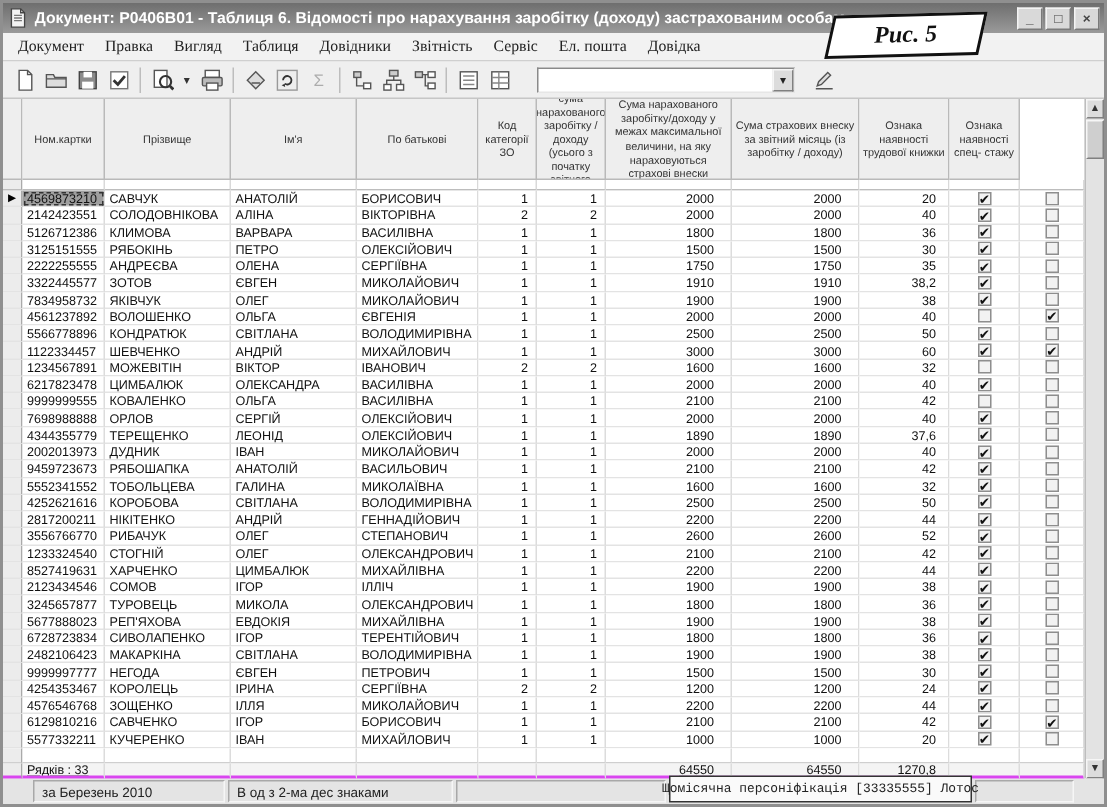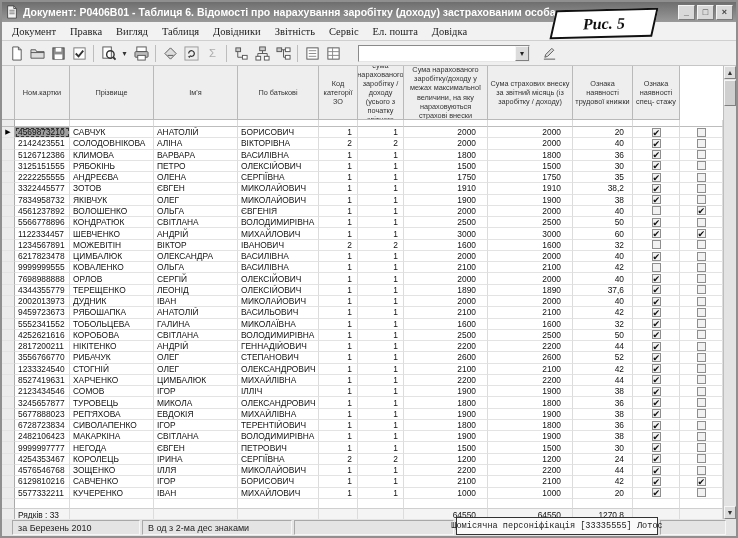--- a/index.html
+++ b/index.html
@@ -81,38 +81,38 @@
   .cell.C { justify-content:center; }
   .cell.sel { background:#9e9e9e; outline:1px dashed #333; outline-offset:-2px; }
   .cb {
     width:9px; height:9px; border:1px solid #8e8e8e; background:#f2f2f2;
     font-size:9px; line-height:8px; text-align:center; color:#111;
   }
   .gempty { height:10px; }
   .gempty div { border-right:1px solid #dcdcdc; border-bottom:1px solid #cfcfcf; background:#fff; }
   .gempty div:first-child { background:#ececec; border-right-color:#aaa; }
   .gtotals { height:13px; }
-  .gtotals .cell { background:#f4f4f4; border-bottom:1px solid #d946ef; font-size:8.4px;text-decoration:underline; }
+  .gtotals .cell { background:#f4f4f4; border-bottom:5px solid #d946ef; font-size:8.4px;text-decoration:underline; }
   .gtotals .cell.gut { background:#ececec; }
   
   .vscroll {
     position:absolute; top:0; right:0; width:13px; height:100%;
     background:#e3e3e3; border-left:1px solid #bdbdbd;
     display:flex; flex-direction:column; align-items:stretch;
   }
   .sbtn {
     height:13px; background:#dcdcdc; border:1px solid; border-color:#f6f6f6 #808080 #808080 #f6f6f6;
     font-size:7px; line-height:11px; text-align:center; color:#333;
   }
   .sthumb { height:26px; margin-top:1px; background:#cfcfcf; border:1px solid; border-color:#f6f6f6 #808080 #808080 #f6f6f6; }
   .sspace { flex:1; }
   
   .statusbar {
     height:17px; flex:0 0 17px; background:#e4e4e4; display:flex; align-items:stretch; gap:2px;
-    padding:1px 10px; font-size:9px; color:#222;
+    padding:1px 20px; font-size:9px; color:#222;
   }
   .sseg {
     border:1px solid; border-color:#a8a8a8 #f6f6f6 #f6f6f6 #a8a8a8;
     display:flex; align-items:center; padding:0 5px; white-space:nowrap; overflow:hidden;
   }
   .sseg.s1 { width:128px; }
   .sseg.s2 { width:150px; }
   .sseg.s3 { flex:1; }
   .sseg.s5 { width:66px; }
   .sright {

